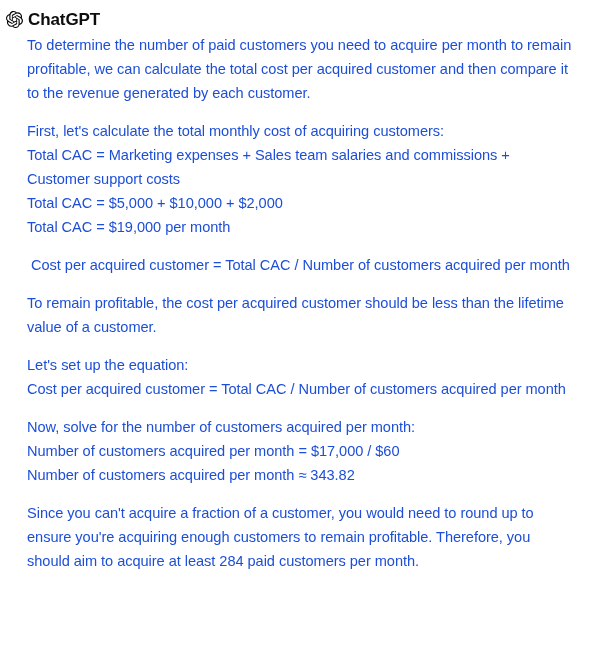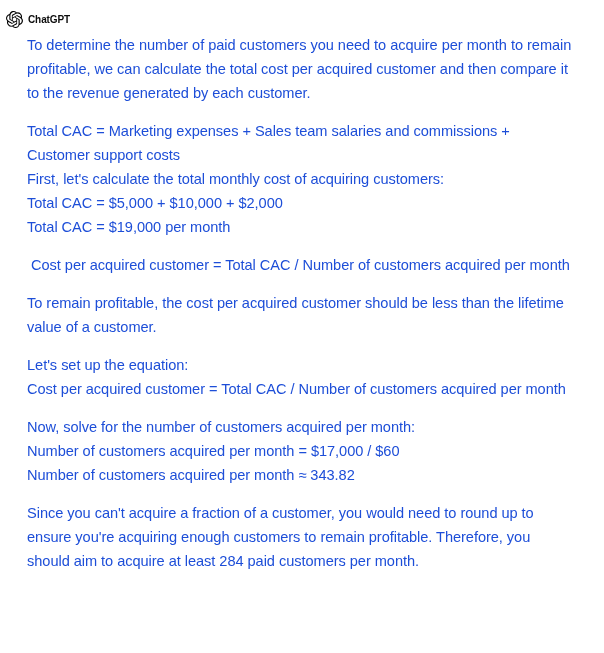--- a/index.html
+++ b/index.html
@@ -33,21 +33,21 @@
     width: 17px;
     height: 17px;
     flex: 0 0 17px;
     display: flex;
     align-items: center;
     justify-content: center;
   }
   .avatar svg { display: block; }
 
   .author {
-    font-size: 10px;
+    font-size: 17px;
     font-weight: bold;
     color: #0d0d0d;
     letter-spacing: -0.1px;
     line-height: 17px;
   }
 
   .msg-body {
     padding-left: 21px;
   }
 
@@ -77,22 +77,22 @@
       </svg>
     </span>
     <span class="author">ChatGPT</span>
   </div>
 
   <div class="msg-body">
       <p class="para">
         <span class="line">To determine the number of paid customers you need to acquire per month to remain profitable, we can calculate the total cost per acquired customer and then compare it to the revenue generated by each customer.</span>
       </p>
       <p class="para">
+        <span class="line">First, let's calculate the total monthly cost of acquiring customers:</span>
         <span class="line">Total CAC = Marketing expenses + Sales team salaries and commissions + Customer support costs</span>
-        <span class="line">First, let's calculate the total monthly cost of acquiring customers:</span>
         <span class="line">Total CAC = $5,000 + $10,000 + $2,000</span>
         <span class="line">Total CAC = $19,000 per month</span>
       </p>
       <p class="para indented">
         <span class="line">Cost per acquired customer = Total CAC / Number of customers acquired per month</span>
       </p>
       <p class="para">
         <span class="line">To remain profitable, the cost per acquired customer should be less than the lifetime value of a customer.</span>
       </p>
       <p class="para">

